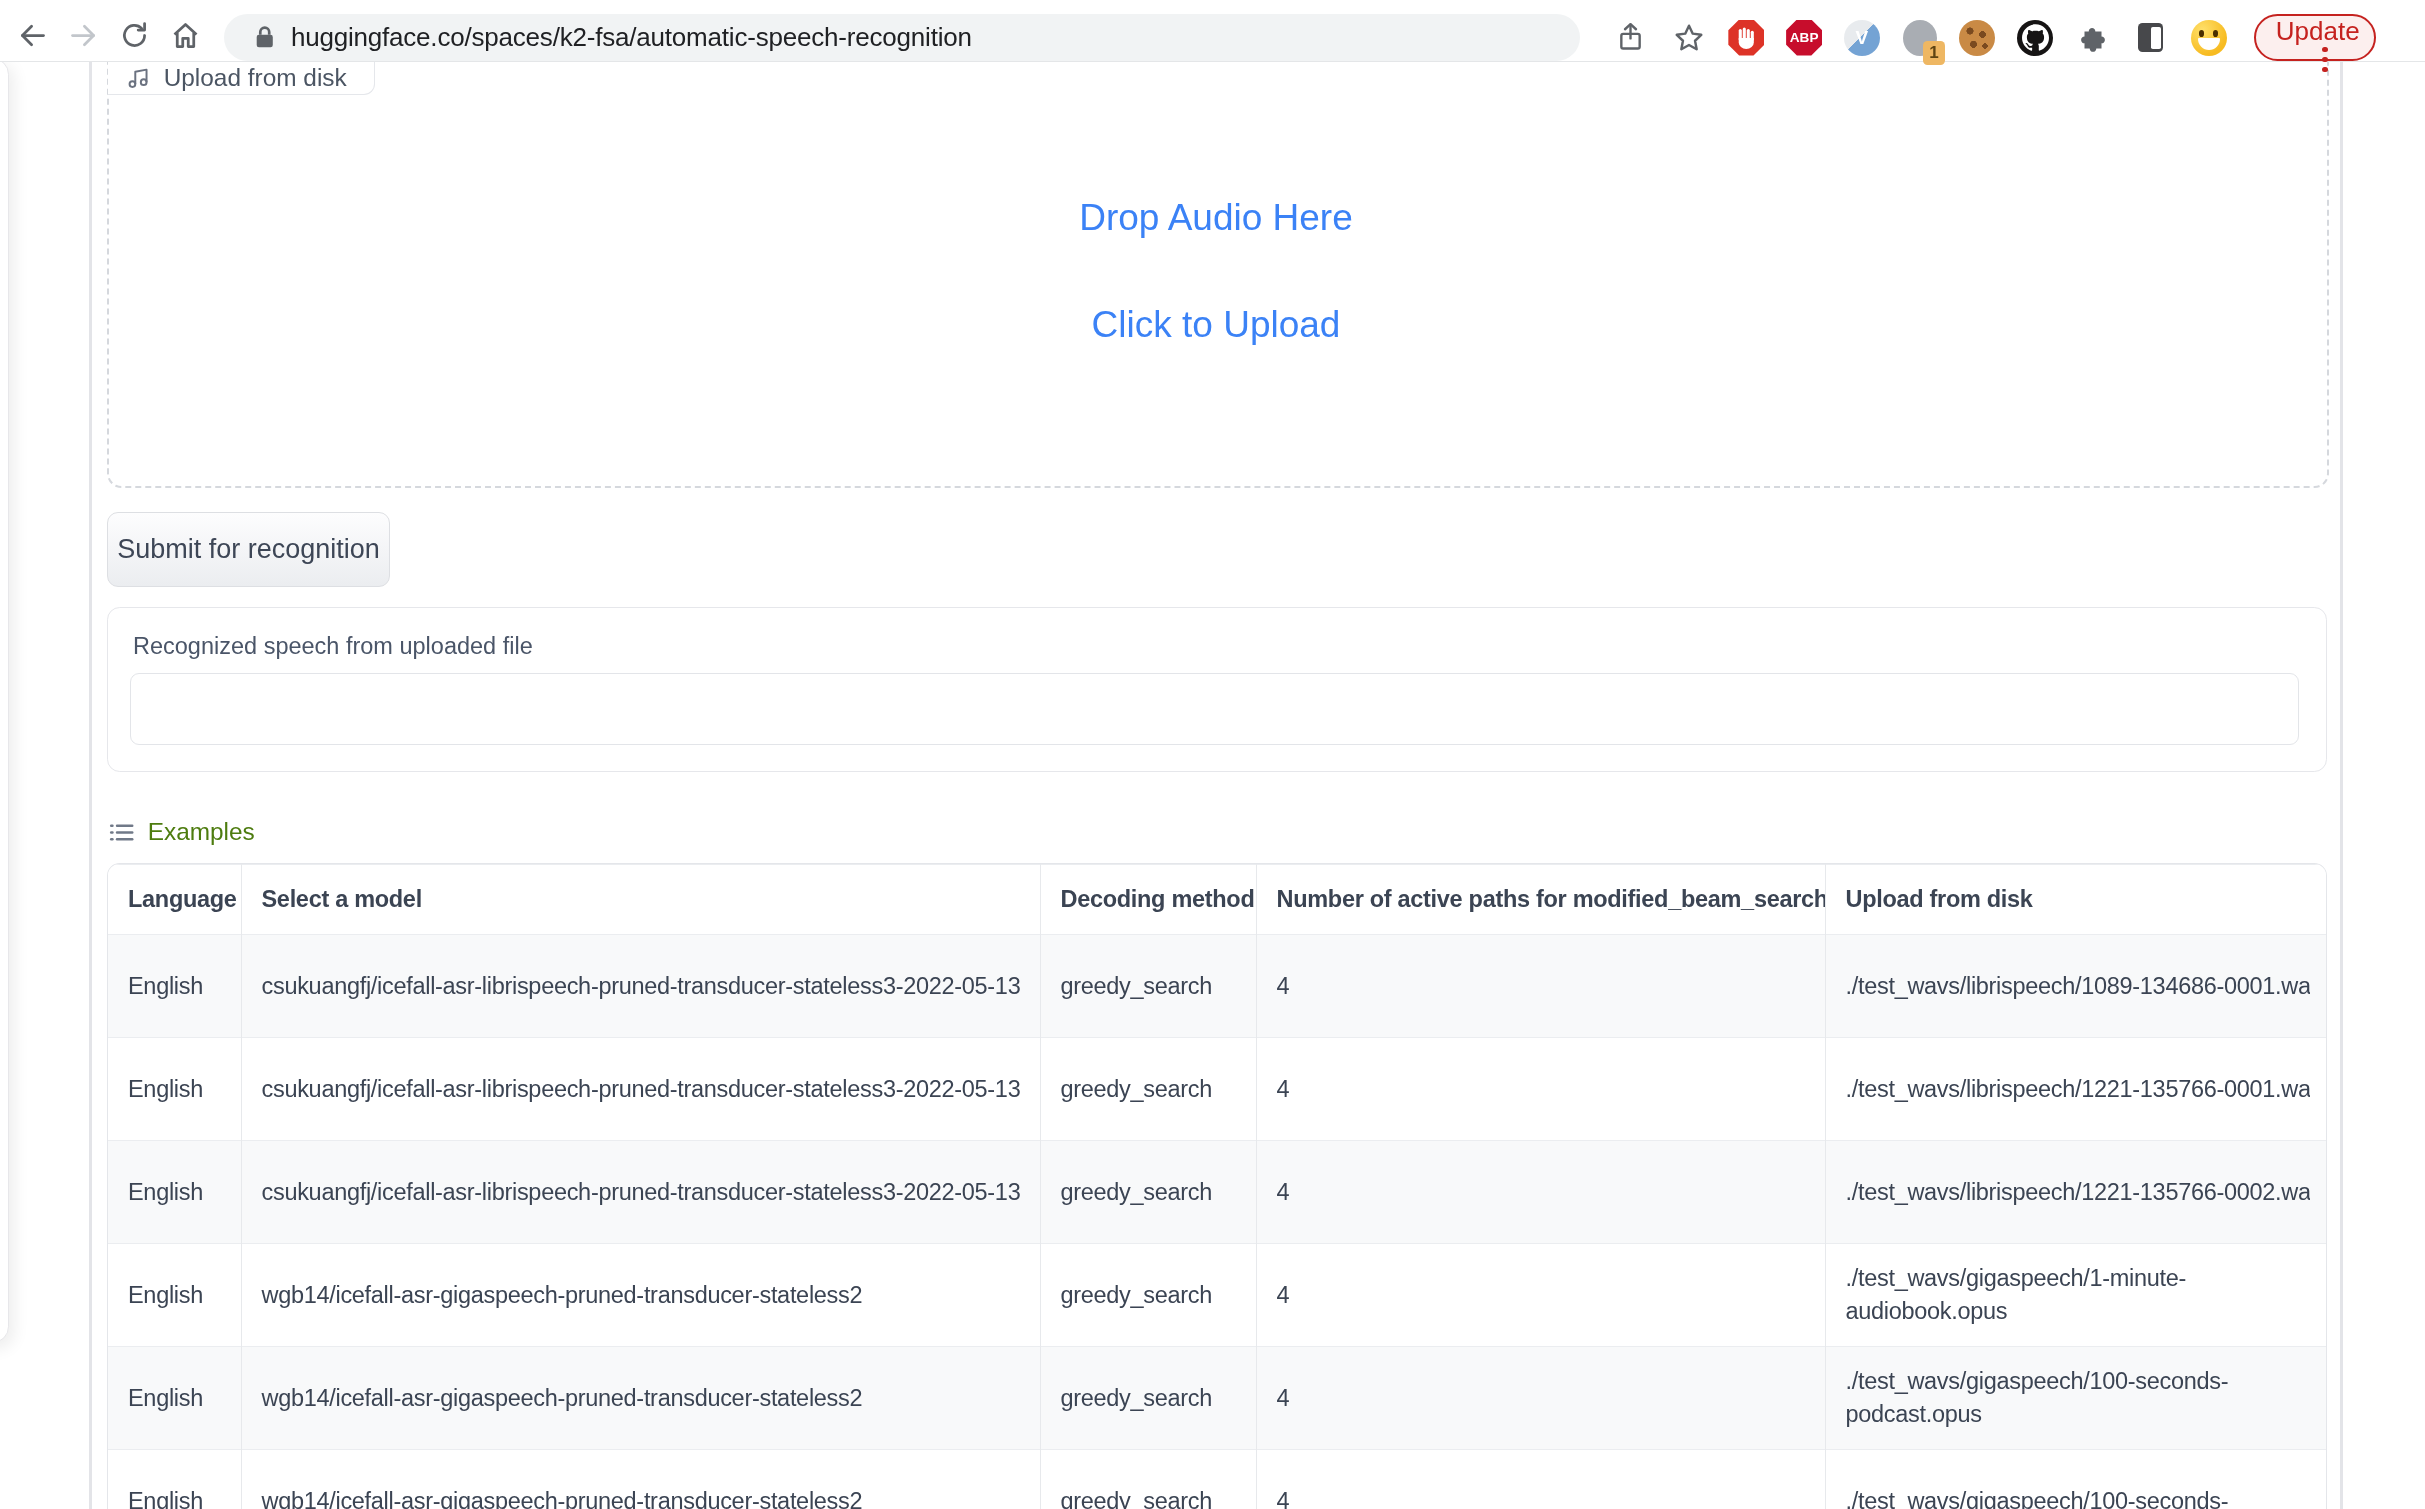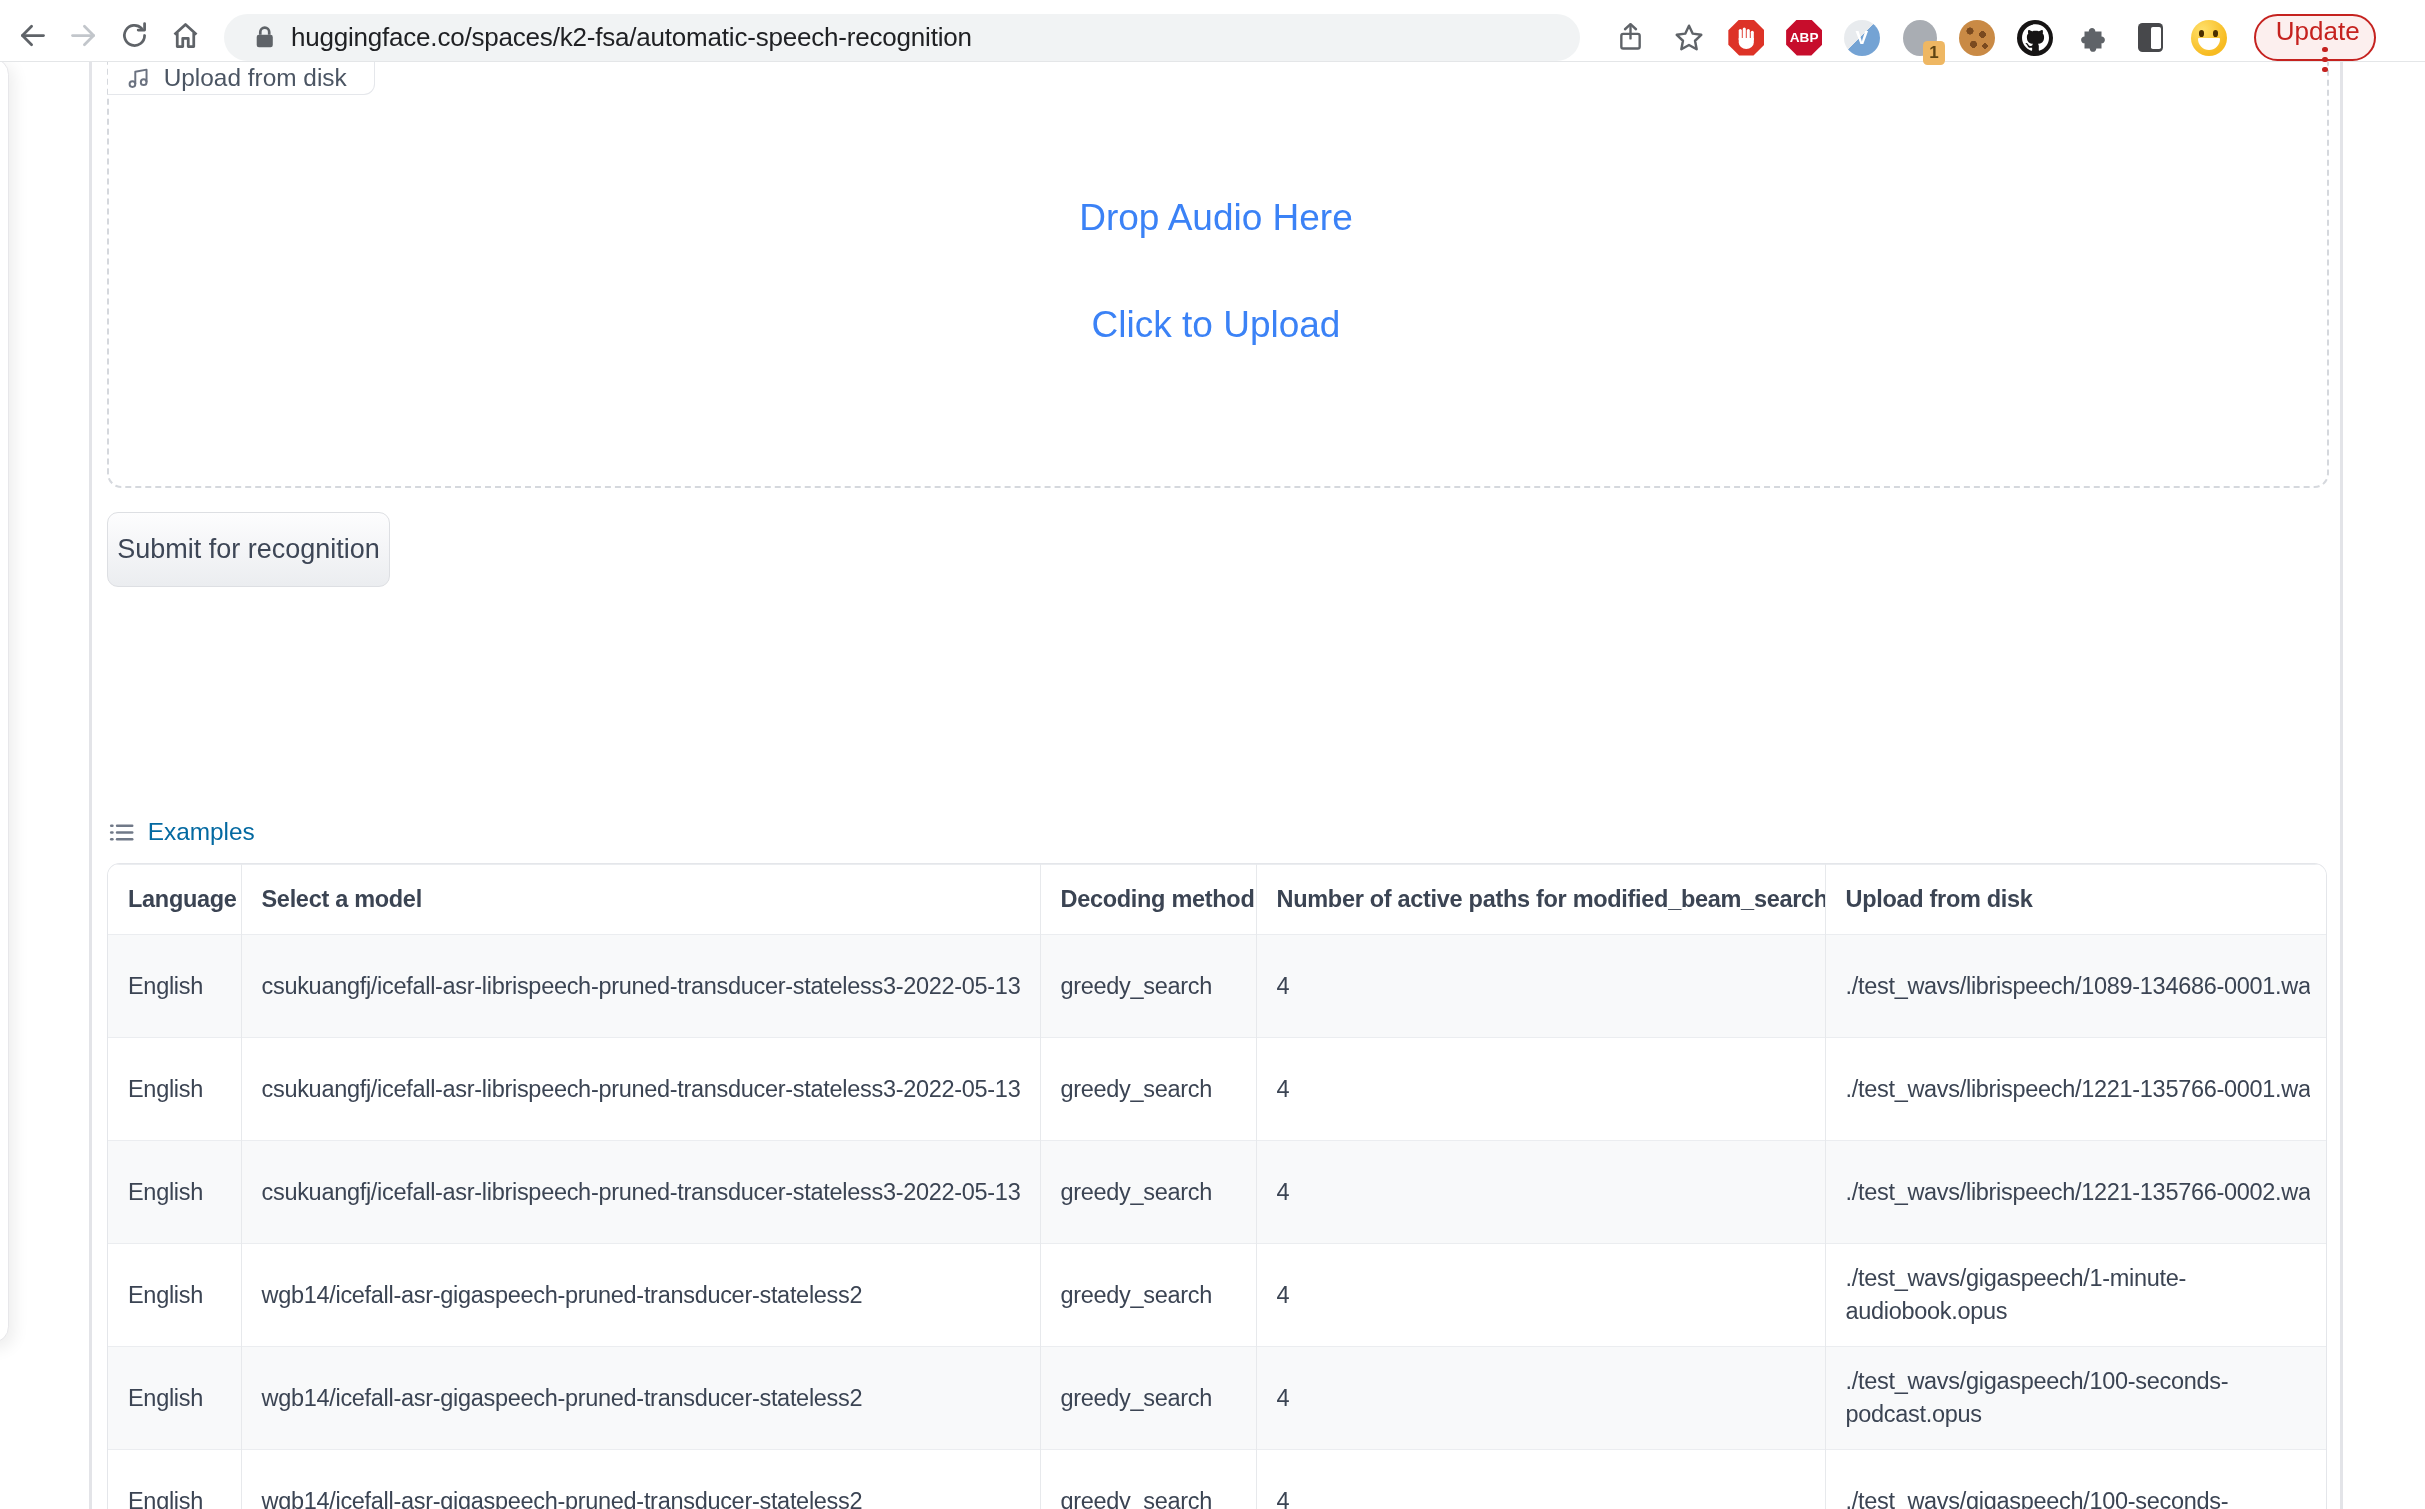--- a/index.html
+++ b/index.html
@@ -66,21 +66,21 @@
   .submit{position:absolute;left:107px;top:512px;width:283px;height:75px;
           background:linear-gradient(#fdfdfe,#ebedf0);border:1.8px solid #dddfe3;border-radius:11px;
           font-family:"Liberation Sans",sans-serif;font-size:27px;color:#3d4656;cursor:pointer;}
 
   .outpanel{position:absolute;left:107px;top:607px;width:2218px;height:163px;
             border:1.8px solid #e6e7eb;border-radius:12.7px;background:#fff;z-index:4;}
   .outlabel{position:absolute;left:25px;top:25px;font-size:23.5px;color:#4a5568;}
   .outbox{position:absolute;left:22px;top:65px;width:2169px;height:72px;border:1.8px solid #e3e5e9;
           border-radius:9px;background:#fff;font-size:23.5px;color:#3b4453;padding:9px 14.5px;box-sizing:border-box;}
 
-  .examples{position:absolute;left:108px;top:818px;display:flex;align-items:center;color:#0369a1;font-size:24.4px;z-index:4;}
+  .examples{position:absolute;left:108px;top:818px;display:flex;align-items:center;color:#4d7c0f;font-size:24.4px;z-index:4;}
   .examples svg{margin-right:12.7px;}
 
   .tablewrap{position:absolute;left:107px;top:863px;width:2218px;height:687px;z-index:4;
              border:1.8px solid #e4e6ea;border-bottom:none;border-radius:12.7px 12.7px 0 0;overflow:hidden;background:#fff;}
   table.ex{border-collapse:collapse;table-layout:fixed;width:2218px;font-size:23.5px;letter-spacing:-0.3px;color:#3b4453;}
   table.ex th{font-weight:600;text-align:left;height:69px;background:#fff;white-space:nowrap;overflow:hidden;}
   table.ex th,table.ex td{padding:0 16.3px 0 20px;border-right:1.8px solid #e7e9ec;vertical-align:middle;}
   table.ex th:last-child,table.ex td:last-child{border-right:none;}
   table.ex td{height:102px;line-height:33px;}
   table.ex tr{border-top:0.9px solid #ebedf0;}
@@ -214,20 +214,24 @@
     <svg width="25" height="25" viewBox="0 0 28 28" fill="none" stroke="#6b7280" stroke-width="2.2">
         <circle cx="7.2" cy="21.4" r="3.2"></circle>
         <circle cx="19.8" cy="19.2" r="3.2"></circle>
         <path d="M10.4 21.4 V7.6 L23 5.2 V19.2" stroke-linejoin="round"></path>
       </svg>
     <span>Upload from disk</span>
   </div>
 
   <button class="submit">Submit for recognition</button>
 
+  <div class="outpanel">
+    <div class="outlabel">Recognized speech from uploaded file</div>
+    <div class="outbox"></div>
+  </div>
 
   <div class="examples">
     <svg width="27" height="27" viewBox="0 0 30 30">
         <g stroke="#707988" stroke-width="2.6" stroke-linecap="round">
           <line x1="10" y1="7.5" x2="27" y2="7.5"></line>
           <line x1="10" y1="15" x2="27" y2="15"></line>
           <line x1="10" y1="22.5" x2="27" y2="22.5"></line>
           <line x1="3.5" y1="7.5" x2="5" y2="7.5"></line>
           <line x1="3.5" y1="15" x2="5" y2="15"></line>
           <line x1="3.5" y1="22.5" x2="5" y2="22.5"></line>

